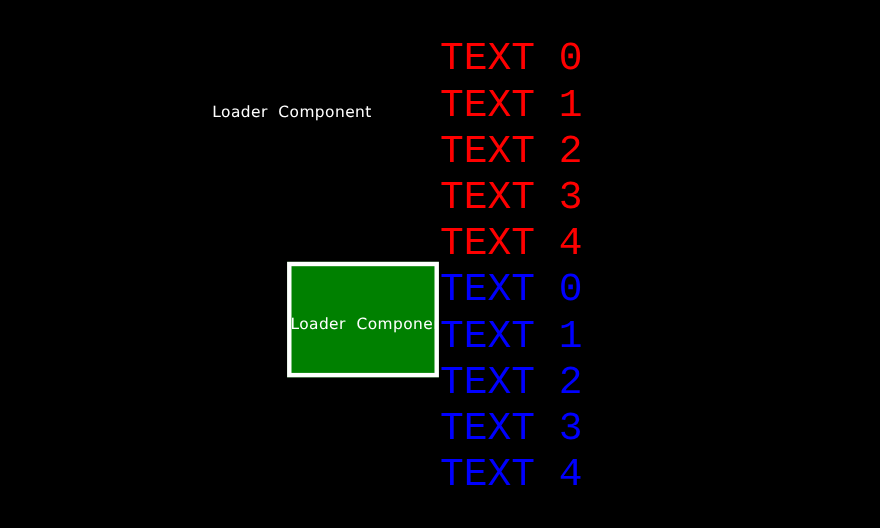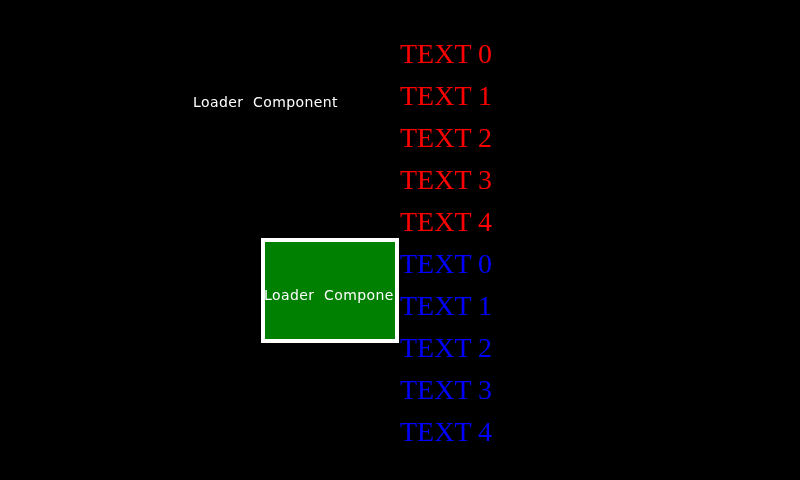--- a/index.html
+++ b/index.html
@@ -51,22 +51,22 @@
     white-space: pre;
   }
   .text-list {
     position: absolute;
     left: 400px;
     top: 33px;
   }
   .text-row {
     height: 42px;
     line-height: 42px;
-    font-family: Liberation Serif, serif;
-    font-size: 28px;
+    font-family: Liberation Mono, monospace;
+    font-size: 36px;
     white-space: pre;
   }
 </style>
 </head>
 <body>
 
 <div class="screen">
 
   <div class="top-label">Loader  Component</div>
 

